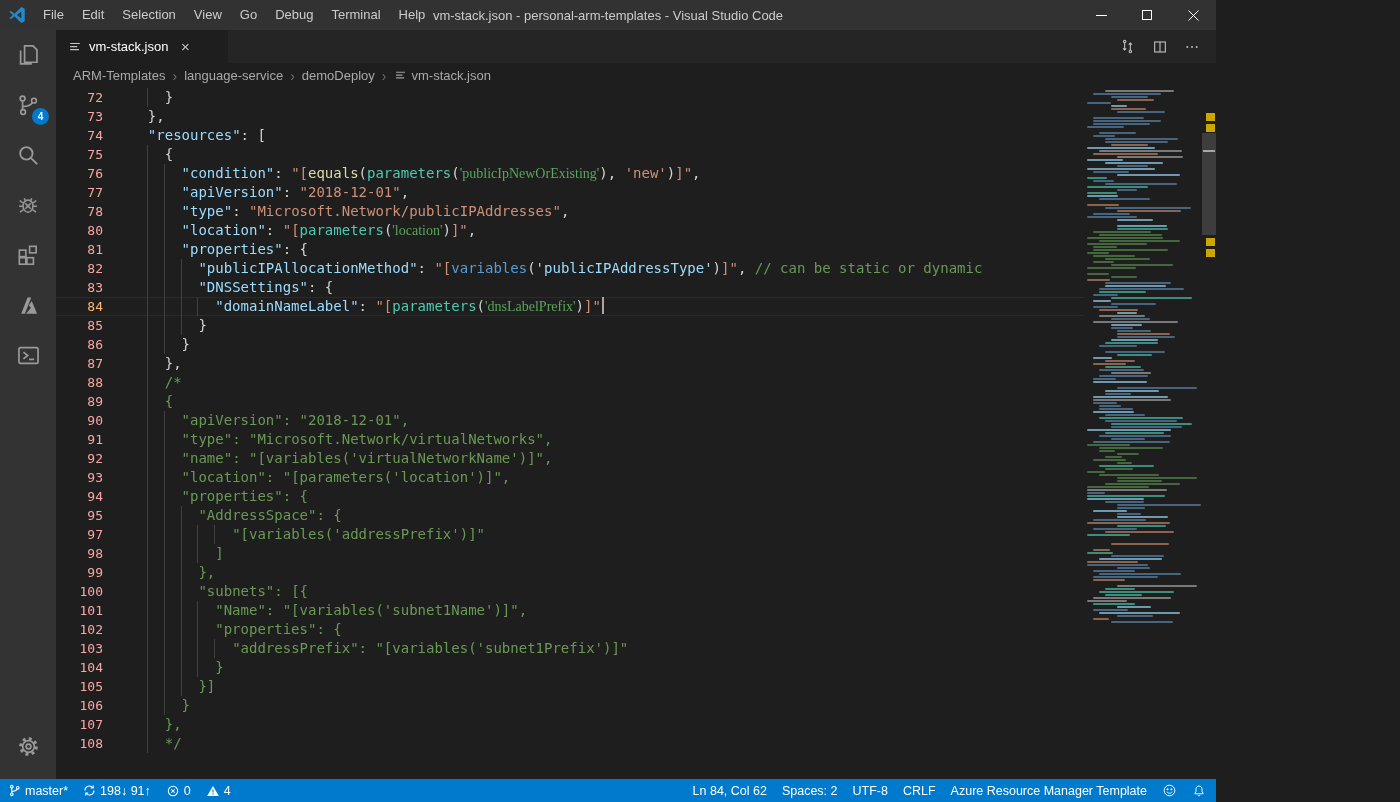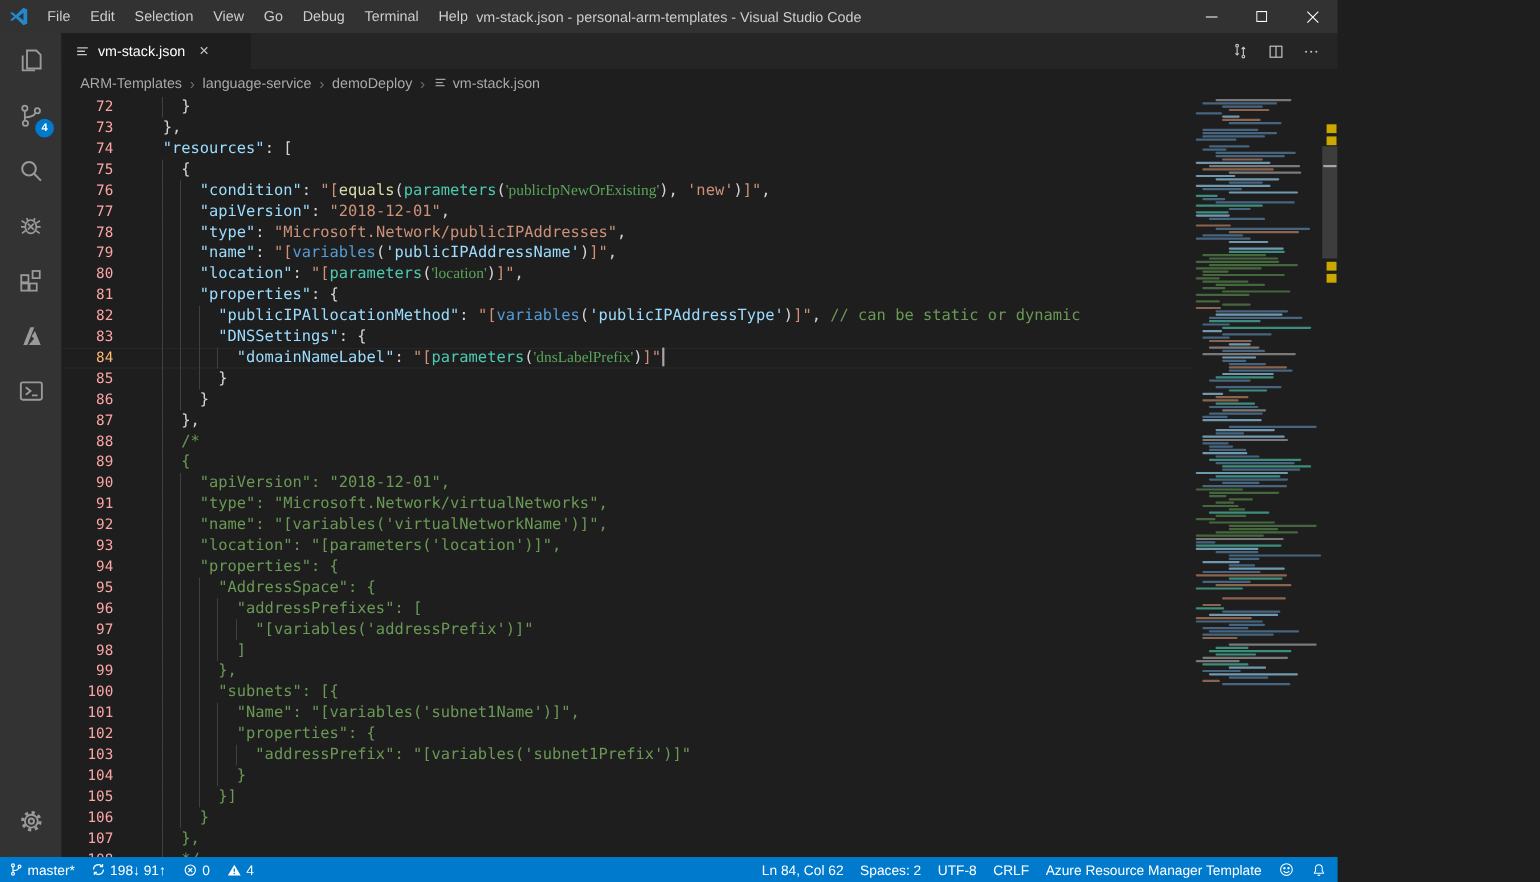--- a/index.html
+++ b/index.html
@@ -260,24 +260,20 @@
             </div>
             <div class="row">
               <span class="ln">77</span>
               <span class="code"><span class="indent" style="width: 44.568px;"></span><span class="tk-key">"apiVersion"</span><span class="tk-pln">: </span><span class="tk-str">"2018-12-01"</span><span class="tk-pln">,</span></span>
             </div>
             <div class="row">
               <span class="ln">78</span>
               <span class="code"><span class="indent" style="width: 44.568px;"></span><span class="tk-key">"type"</span><span class="tk-pln">: </span><span class="tk-str">"Microsoft.Network/publicIPAddresses"</span><span class="tk-pln">,</span></span>
             </div>
             <div class="row">
-              <span class="ln">79</span>
-              <span class="code"><span class="indent" style="width: 44.568px;"></span><span class="tk-key">"name"</span><span class="tk-pln">: </span><span class="tk-str">"[</span><span class="tk-var">variables</span><span class="tk-pln">(</span><span class="tk-varg">'publicIPAddressName'</span><span class="tk-pln">)</span><span class="tk-str">]"</span><span class="tk-pln">,</span></span>
-            </div>
-            <div class="row">
               <span class="ln">80</span>
               <span class="code"><span class="indent" style="width: 44.568px;"></span><span class="tk-key">"location"</span><span class="tk-pln">: </span><span class="tk-str">"[</span><span class="tk-par">parameters</span><span class="tk-pln">(</span><span class="tk-parg">'location'</span><span class="tk-pln">)</span><span class="tk-str">]"</span><span class="tk-pln">,</span></span>
             </div>
             <div class="row">
               <span class="ln">81</span>
               <span class="code"><span class="indent" style="width: 44.568px;"></span><span class="tk-key">"properties"</span><span class="tk-pln">: {</span></span>
             </div>
             <div class="row">
               <span class="ln">82</span>
               <span class="code"><span class="indent" style="width: 61.424px;"></span><span class="tk-key">"publicIPAllocationMethod"</span><span class="tk-pln">: </span><span class="tk-str">"[</span><span class="tk-var">variables</span><span class="tk-pln">(</span><span class="tk-varg">'publicIPAddressType'</span><span class="tk-pln">)</span><span class="tk-str">]"</span><span class="tk-pln">, </span><span class="tk-cmt">// can be static or dynamic</span></span>
@@ -326,24 +322,20 @@
               <span class="ln">93</span>
               <span class="code"><span class="indent" style="width: 44.568px;"></span><span class="tk-cmt">"location": "[parameters('location')]",</span></span>
             </div>
             <div class="row">
               <span class="ln">94</span>
               <span class="code"><span class="indent" style="width: 44.568px;"></span><span class="tk-cmt">"properties": {</span></span>
             </div>
             <div class="row">
               <span class="ln">95</span>
               <span class="code"><span class="indent" style="width: 61.424px;"></span><span class="tk-cmt">"AddressSpace": {</span></span>
-            </div>
-            <div class="row">
-              <span class="ln">96</span>
-              <span class="code"><span class="indent" style="width: 78.28px;"></span><span class="tk-cmt">"addressPrefixes": [</span></span>
             </div>
             <div class="row">
               <span class="ln">97</span>
               <span class="code"><span class="indent" style="width: 95.136px;"></span><span class="tk-cmt">"[variables('addressPrefix')]"</span></span>
             </div>
             <div class="row">
               <span class="ln">98</span>
               <span class="code"><span class="indent" style="width: 78.28px;"></span><span class="tk-cmt">]</span></span>
             </div>
             <div class="row">

